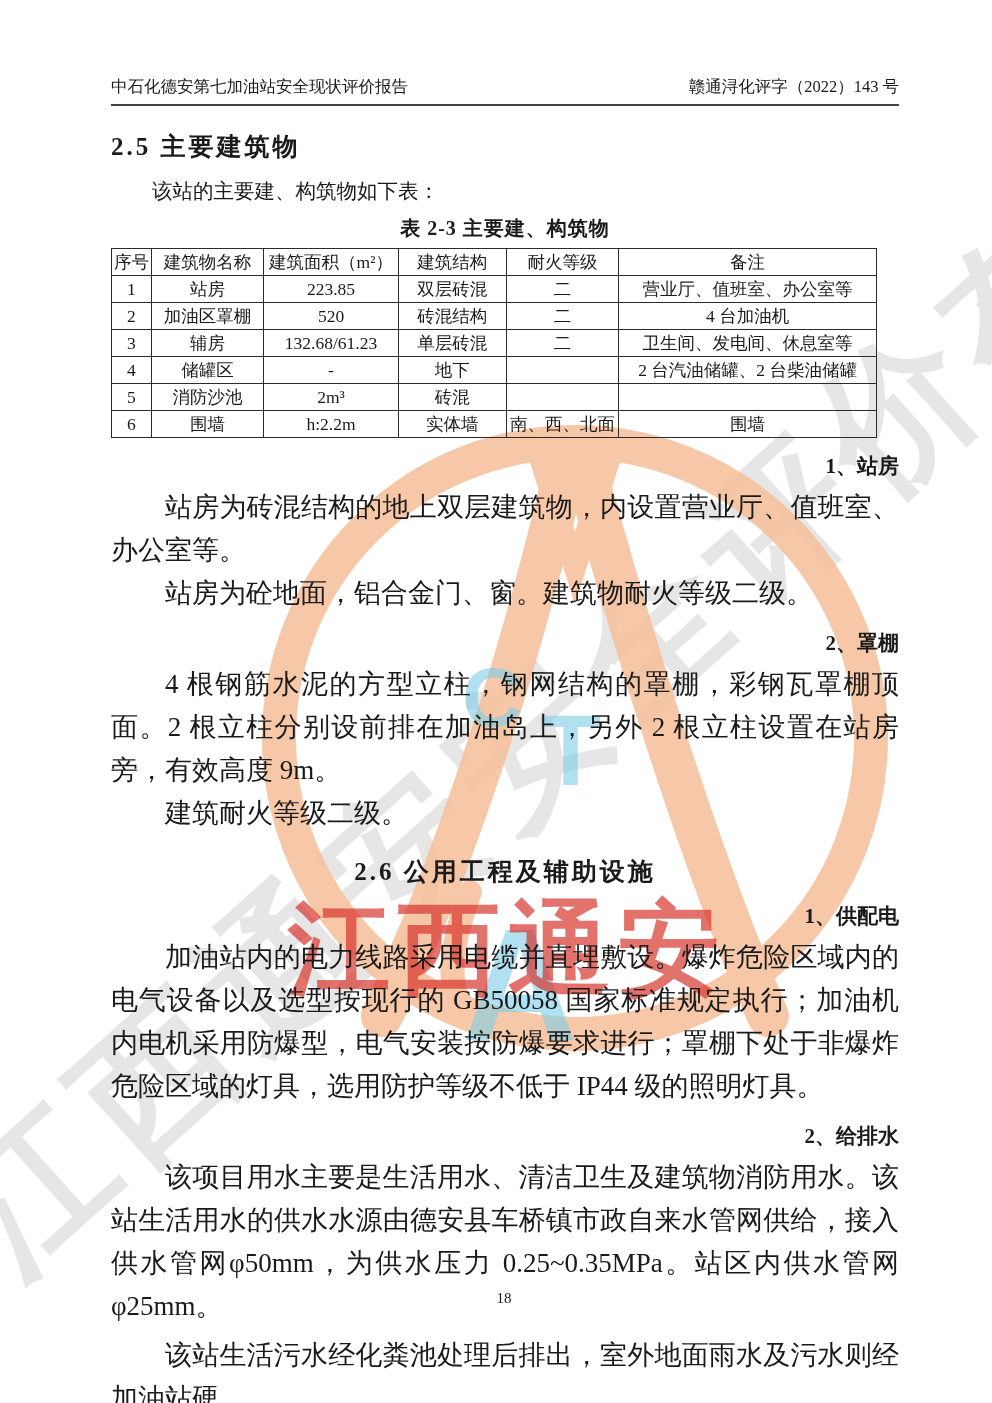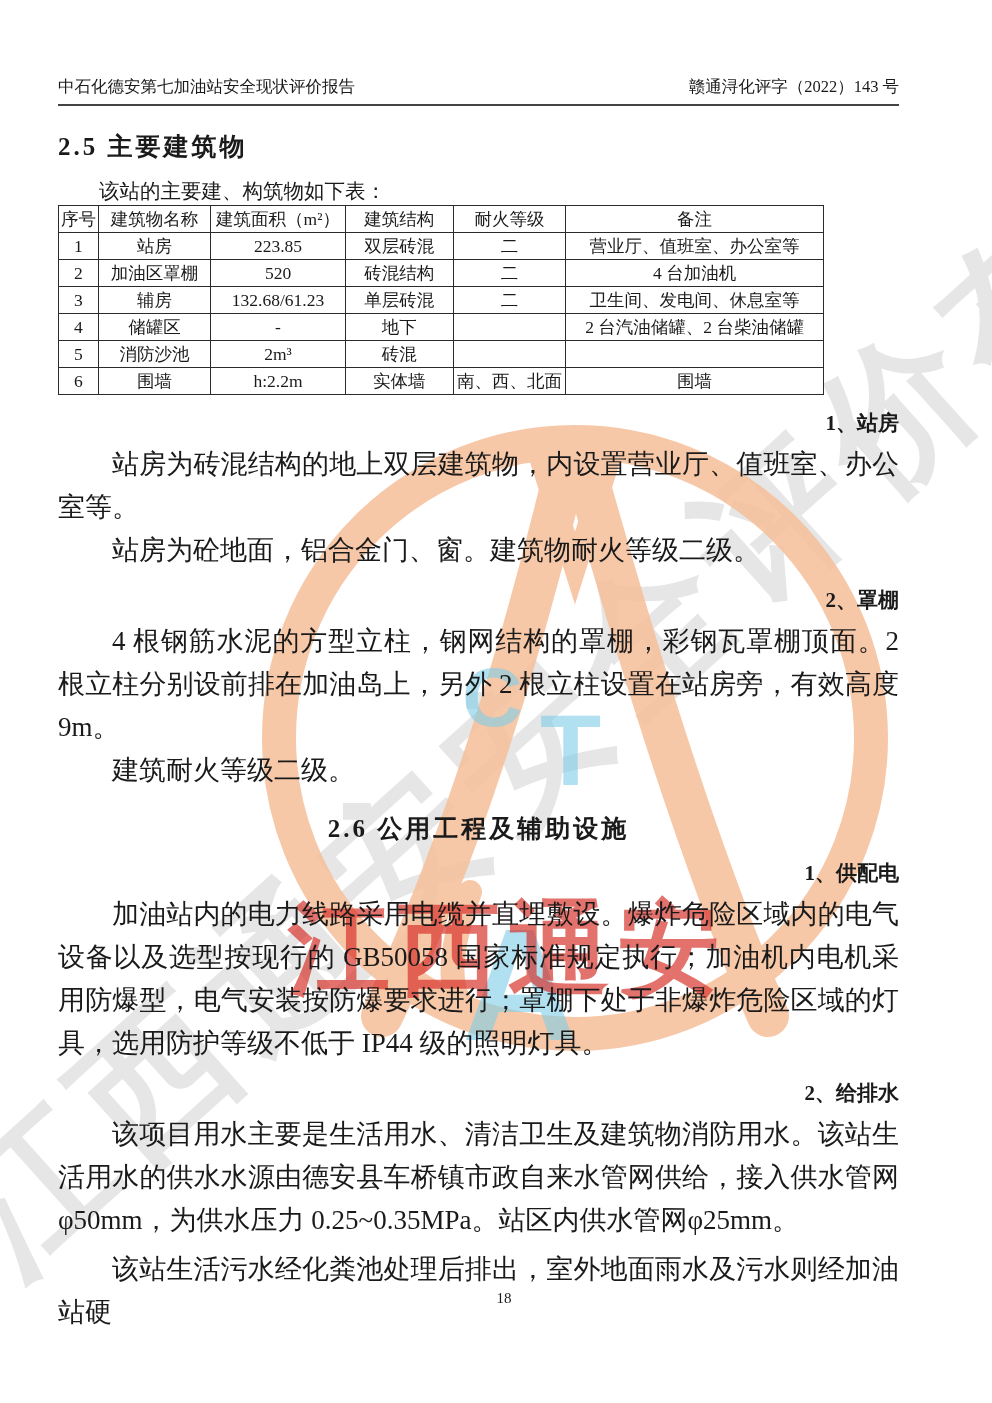--- a/index.html
+++ b/index.html
@@ -25,21 +25,21 @@
     color:rgba(213,47,40,0.68);white-space:nowrap;
   }
   .wm-blue{position:absolute;color:rgba(125,205,232,0.60);font-weight:bold;
     font-family:"Liberation Sans",sans-serif;line-height:1;}
   .wm-blue.c{left:462px;top:655px;font-size:84px;}
   .wm-blue.t{left:540px;top:700px;font-size:100px;}
   .wm-blue.a{left:462px;top:905px;font-size:160px;}
   
   .page{
     position:absolute;inset:0;z-index:2;
-    padding:76px 93px 0 58px;
+    padding:76px 93px 0 111px;
     box-sizing:border-box;
     font-family:Liberation Serif, serif;
   }
   .doc-header{
     display:flex;justify-content:space-between;align-items:flex-end;
     font-size:16.5px;
     border-bottom:2px solid #444;
     padding-bottom:6px;
   }
   .h-sec{
@@ -107,20 +107,21 @@
 
   <div class="doc-header">
     <span>中石化德安第七加油站安全现状评价报告</span>
     <span>赣通浔化评字（2022）143 号</span>
   </div>
 
   <div class="h-sec">2.5 主要建筑物</div>
 
   <p class="intro">该站的主要建、构筑物如下表：</p>
 
+  <div class="tbl-caption">表 2-3 主要建、构筑物</div>
 
   <table class="buildings">
     <colgroup>
       <col class="col-no">
         <col class="col-name">
         <col class="col-area">
       <col class="col-struct">
         <col class="col-fire">
         <col class="col-note">
     </colgroup>

